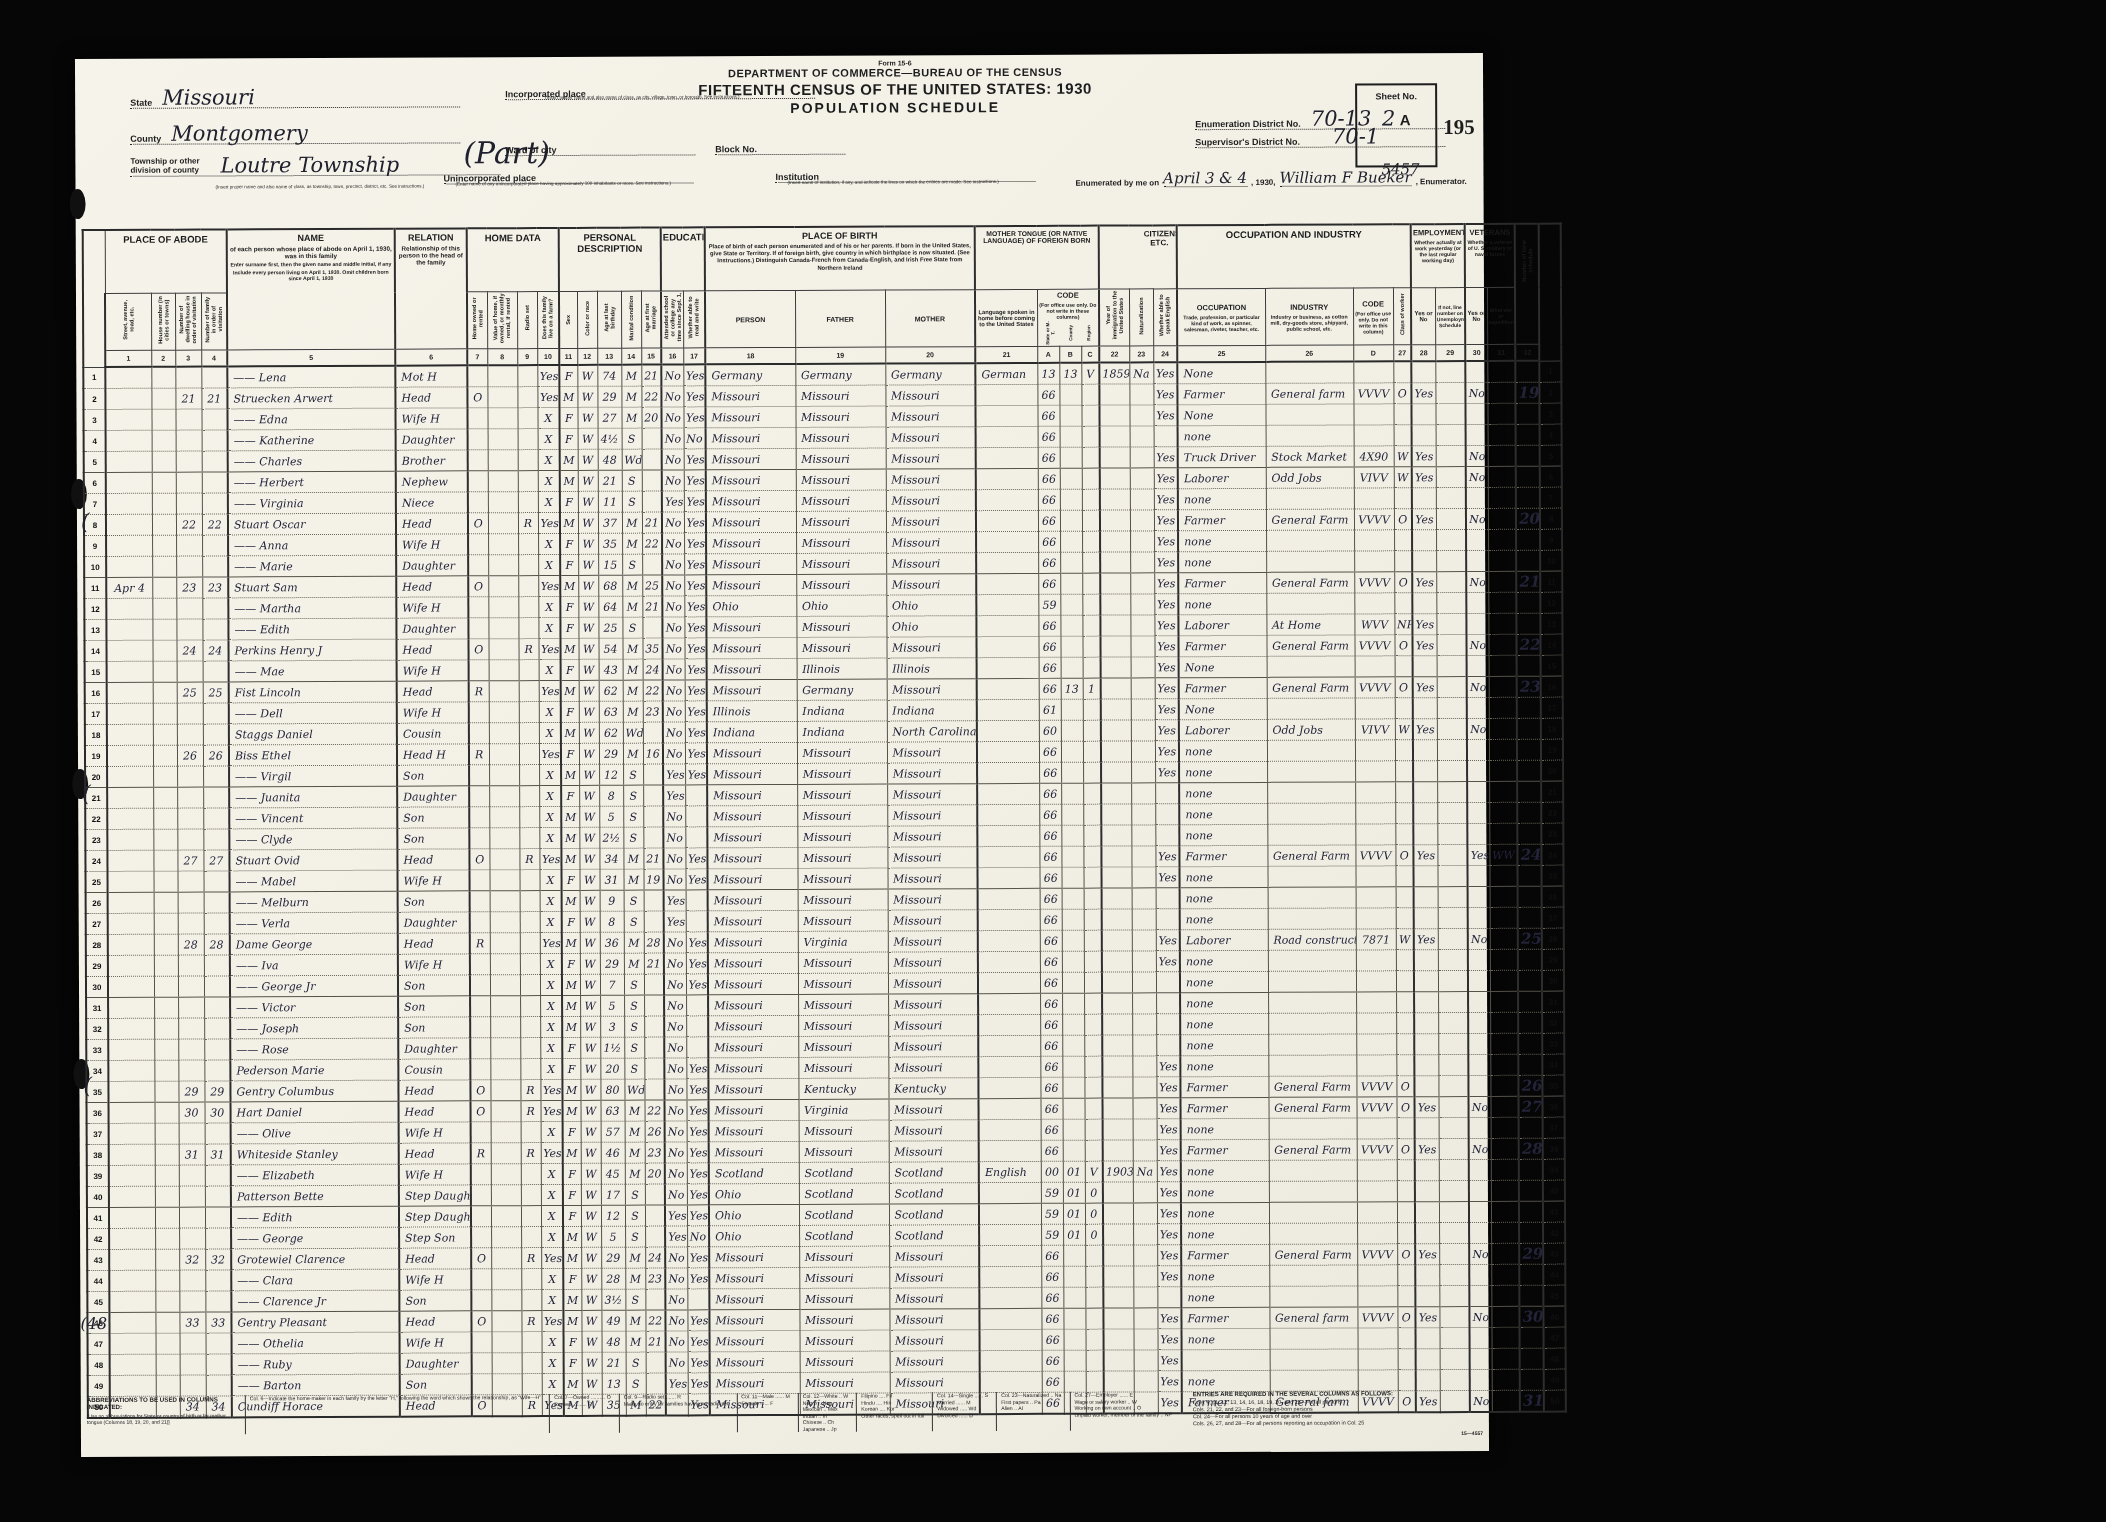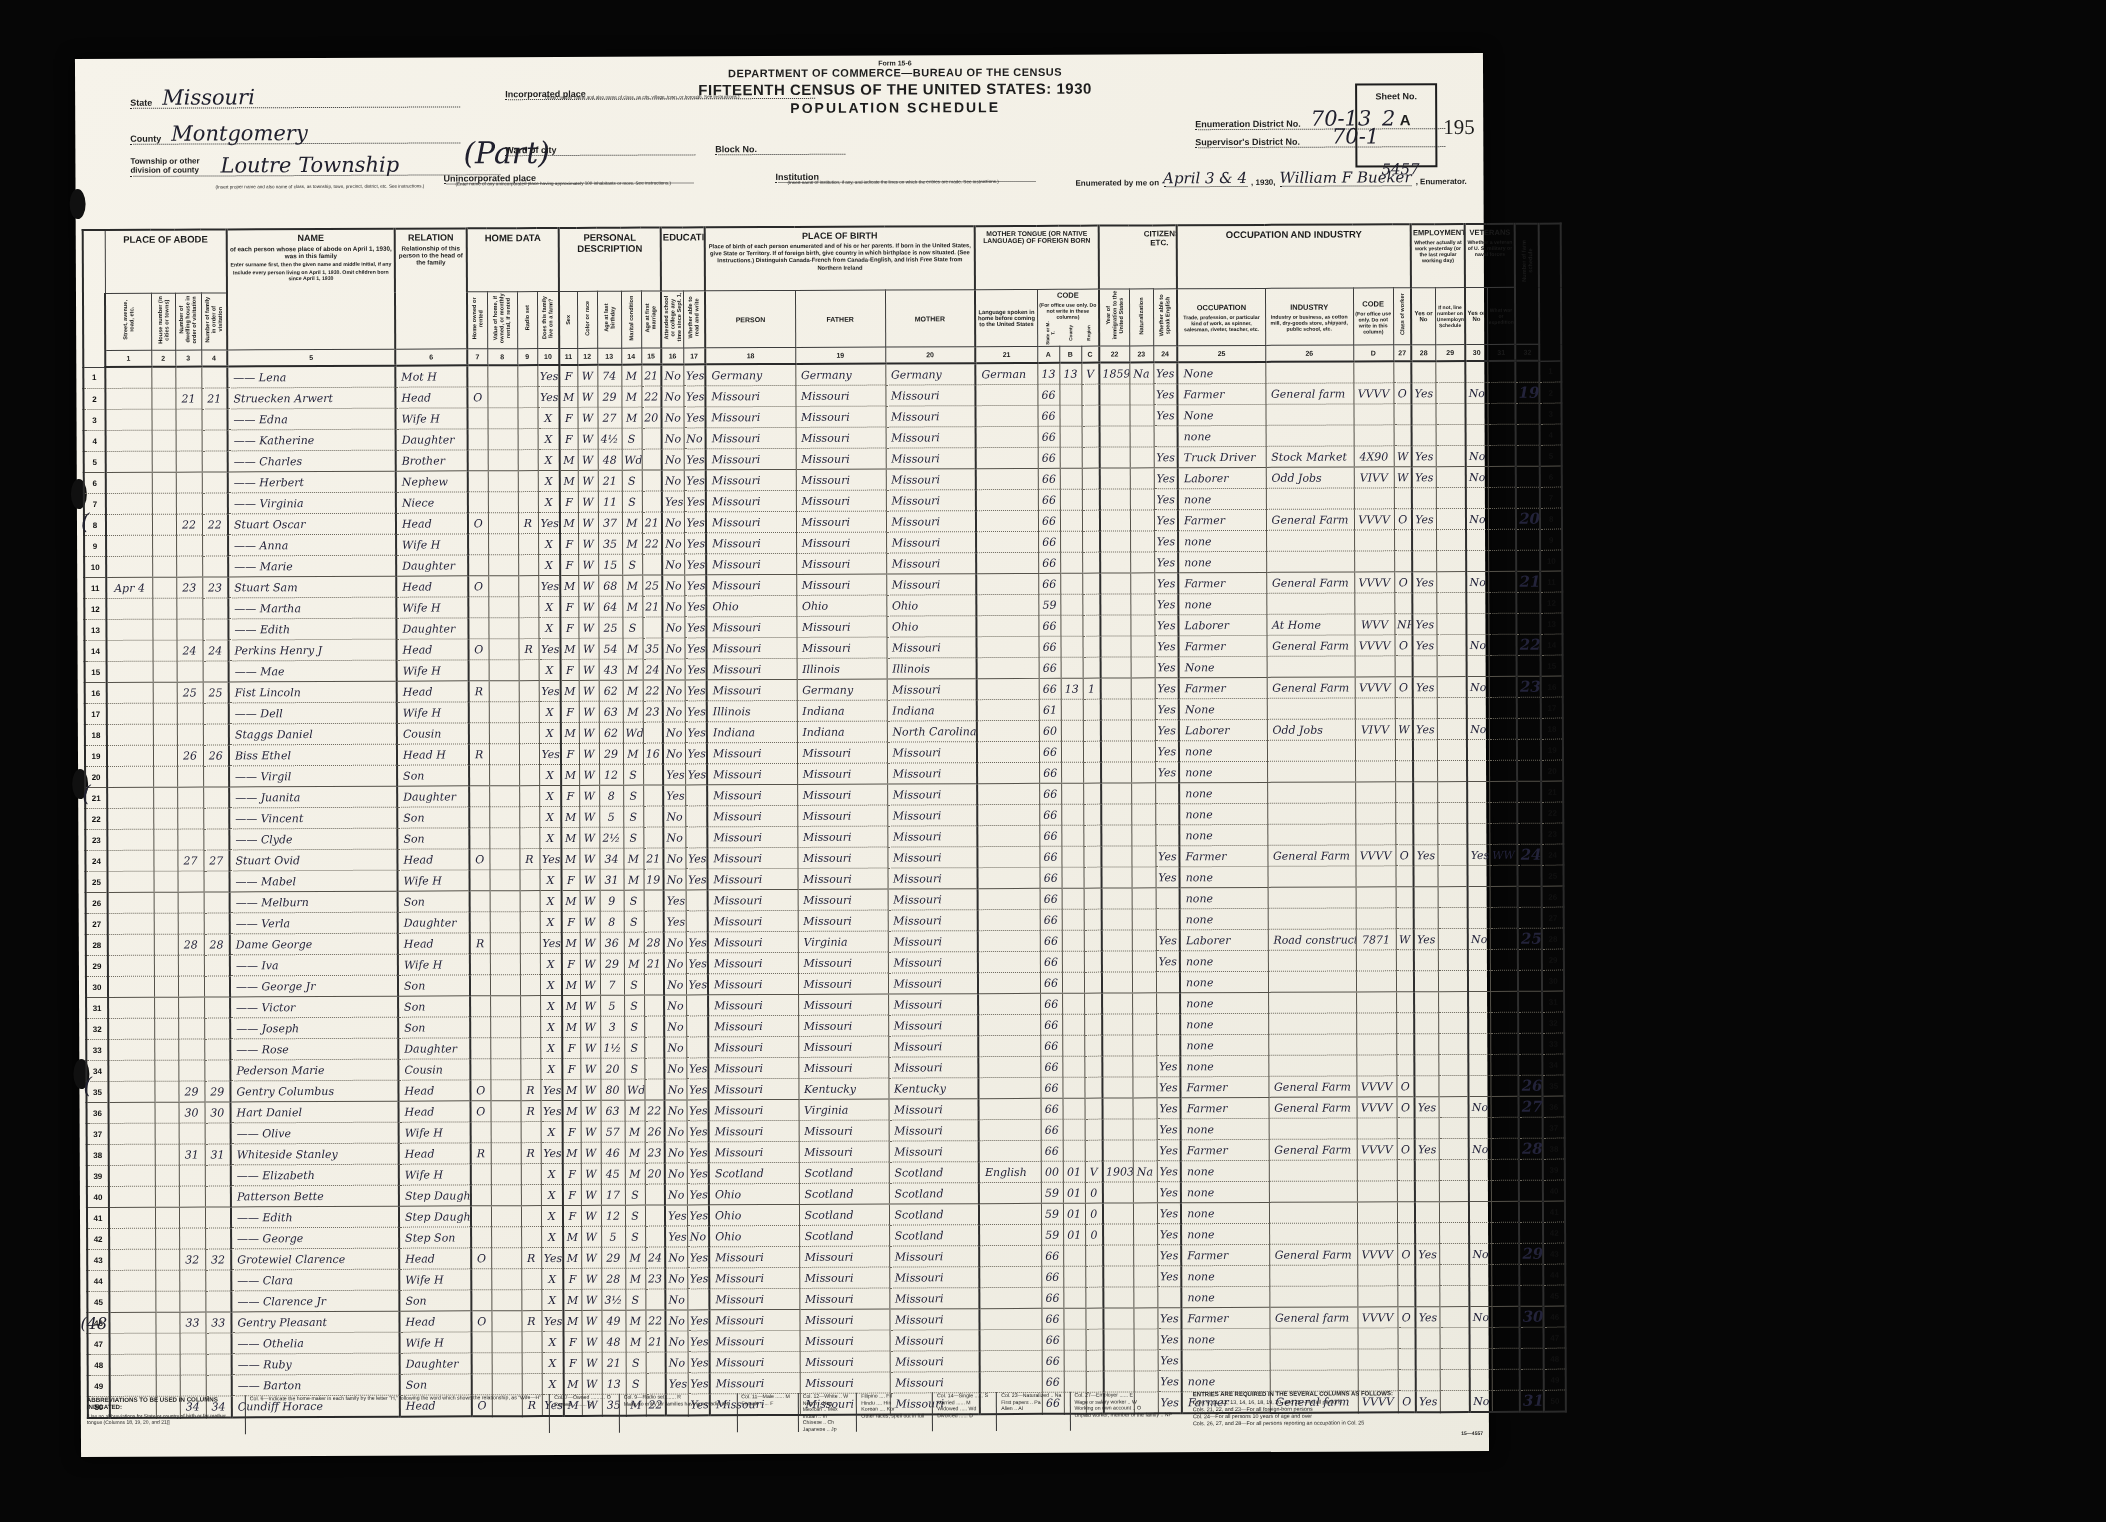--- a/index.html
+++ b/index.html
@@ -16,21 +16,21 @@
   .t2{font-size:15px;font-weight:bold;letter-spacing:.5px;margin-top:2px;}
   .t3{font-size:14px;font-weight:bold;letter-spacing:2px;margin-top:2px;}
   .fld{position:absolute;border-bottom:1px dotted #2a2a2a;display:flex;align-items:flex-end;gap:10px;}
   .plabel{font-size:9px;font-weight:bold;white-space:nowrap;}
   .pnote{position:absolute;font-size:4.6px;color:#222;white-space:nowrap;}
   .hw{font-family:"DejaVu Serif",serif;font-style:italic;color:#20202e;}
   .hwbig{font-family:"DejaVu Serif",serif;font-style:italic;color:#20202e;font-size:21px;line-height:.9;}
   .hwmid{font-family:"DejaVu Serif",serif;font-style:italic;color:#20202e;font-size:15px;line-height:.9;}
   .sheetbox{position:absolute;left:1280px;top:30px;width:78px;height:74px;border:2px solid #1d1d1d;
             text-align:center;padding-top:6px;}
-  .stamp{position:absolute;left:1368px;top:62px;font-size:21px;font-weight:normal;font-family:"Liberation Serif",serif;}
+  .stamp{position:absolute;left:1368px;top:62px;font-size:21px;font-weight:bold;font-family:"Liberation Serif",serif;}
   
   .ct{position:absolute;left:6px;top:170px;width:1396px;border-collapse:collapse;table-layout:fixed;
       border:2px solid #2a2a2a;}
   .ct th{border:1px solid #3c3c3c;padding:1px;vertical-align:middle;text-align:center;
          font-family:"Liberation Sans",sans-serif;color:#1b1b1b;overflow:hidden;}
   .ct td{border-left:1px solid #55524a;border-bottom:1px dotted #6b675c;height:20px;padding:0 2px;
          text-align:center;overflow:hidden;white-space:nowrap;font-size:11px;}
   .ct tr.r5 td{border-bottom:1px solid #55524a;}
   .ct td.hw{font-family:"DejaVu Serif",serif;font-style:italic;color:#23233a;}
   .ct td.tl{text-align:left;padding-left:5px;}

